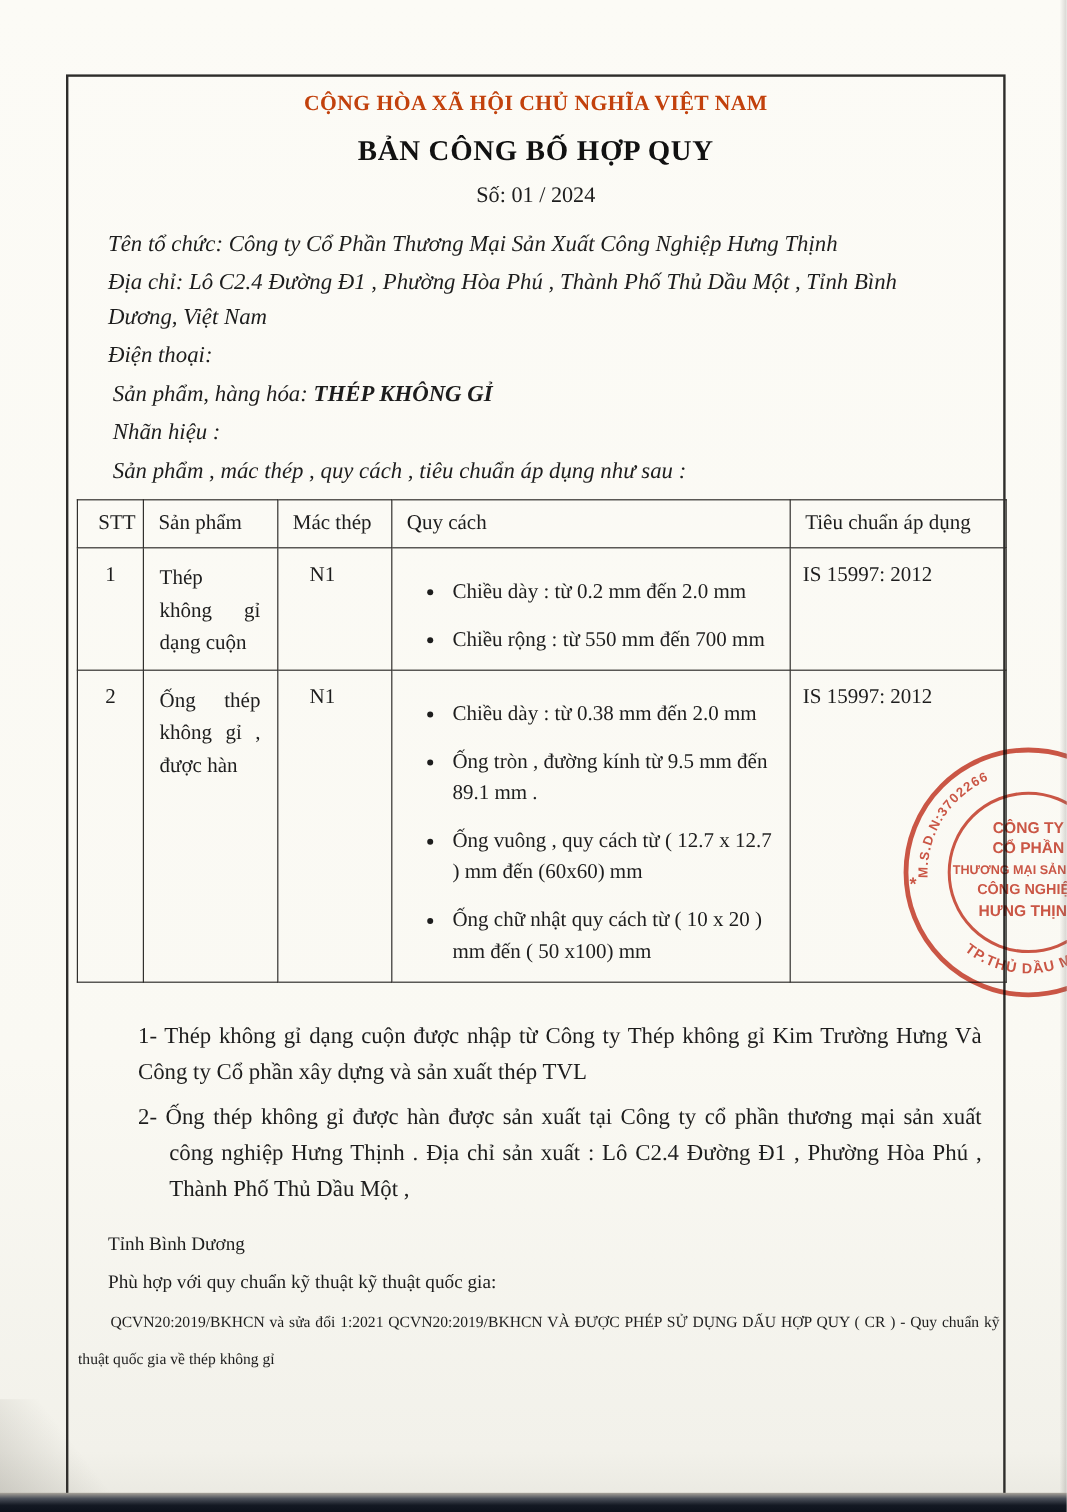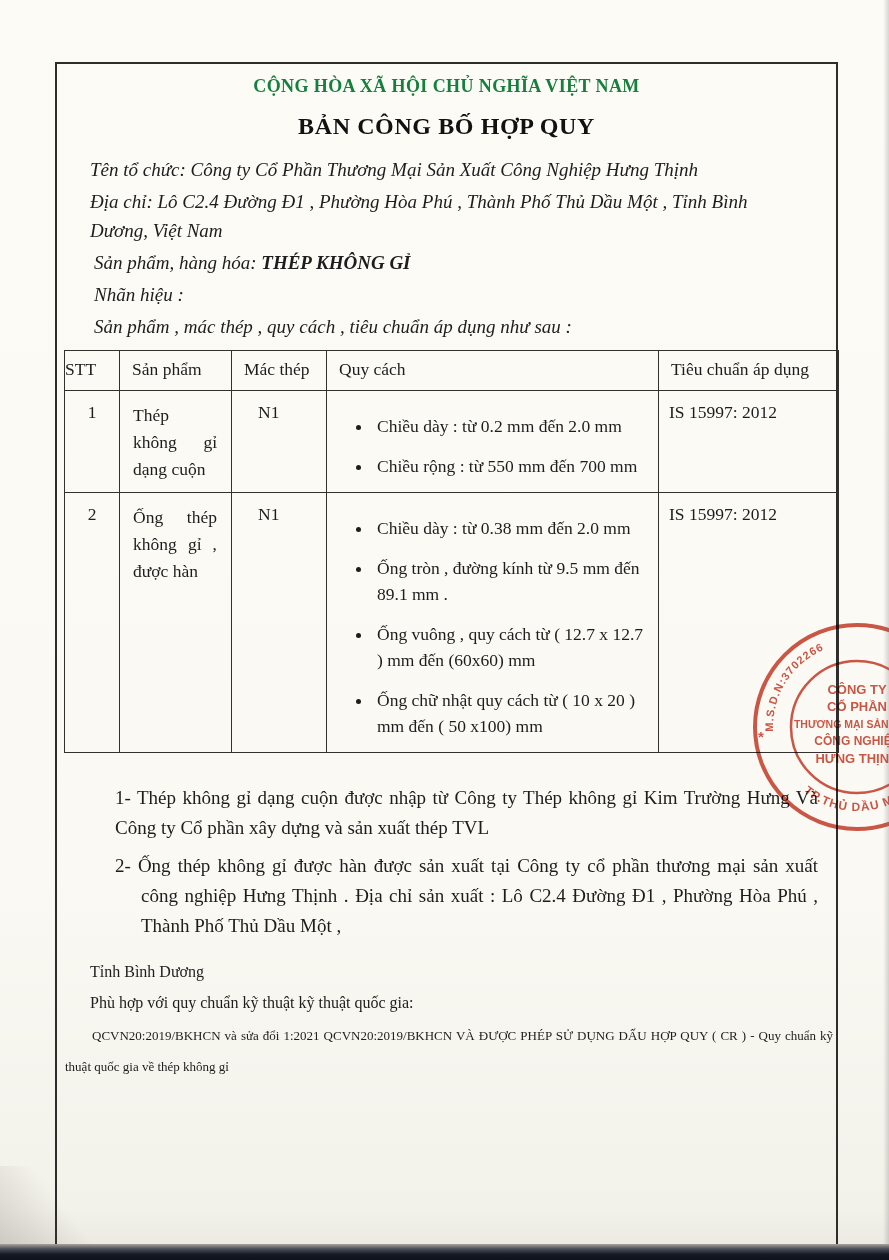--- a/index.html
+++ b/index.html
@@ -13,42 +13,42 @@
     -webkit-font-smoothing:antialiased;
   }
 
   
   .frame {
     position:absolute; left:55px; top:62px; width:783px; height:1215px;
     border:2px solid #2e2d2b; box-sizing:border-box; z-index:1;
   }
 
   .center { text-align:center; }
-  .national { margin-top:12px; font-size:18px; font-weight:bold; letter-spacing:.4px; color:#15803d; }
+  .national { margin-top:12px; font-size:18px; font-weight:bold; letter-spacing:.4px; color:#c2410c; }
   .motto { margin-top:7px; font-size:17px; font-weight:bold; }
   .motto span { display:inline-block; border-bottom:2.2px solid #1f1f1f; padding:0 12px 3px 12px; }
   .doc-title { margin-top:16px; font-size:24px; font-weight:bold; letter-spacing:.6px; color:#111; }
   .doc-number { margin-top:13px; font-size:18.5px; }
 
   .para { margin:3px 31px 0 33px; font-size:19px; line-height:29px;font-style:italic; }
   .para.first { margin-top:15px; }
   .para.indent { margin-left:37px; }
   .para .bold { font-weight:bold; }
   .para.address { max-width:724px; }
 
   
   table.spec-table {
     margin:9px 0 0 7px; width:774px;
     border-collapse:collapse; table-layout:fixed;
     font-size:17.5px;
   }
   .spec-table th, .spec-table td { border:1.6px solid #32312e; vertical-align:top; }
   .spec-table thead tr { height:40px; }
   .spec-table th { font-weight:normal; text-align:left; padding:8px 6px 4px 12px; font-size:17.5px; }
-  .spec-table th.h-stt { text-align:left; padding-left:0; }
+  .spec-table th.h-stt { text-align:right; padding-left:0; }
   .spec-table tr.row-1 { height:98px; }
   .spec-table tr.row-2 { height:238px; }
   td.td-stt { text-align:center; padding-top:11px; }
   td.td-sp { padding:11px 14px 6px 13px; text-align:justify; line-height:27px; }
   td.td-mt { padding:11px 4px 4px 26px; }
   td.td-qc { padding:8px 10px 4px 20px; }
   td.td-tc { padding:11px 4px 4px 10px; }
   td.td-qc ul { margin:2px 0 0 0; padding-left:26px; list-style-type:disc; }
   td.td-qc li { margin-bottom:9px; line-height:26px; padding-left:4px;margin-top:14px; }
 
@@ -83,25 +83,27 @@
 </head>
 <body>
 
 <div class="frame">
 
   <div class="center national">CỘNG HÒA XÃ HỘI CHỦ NGHĨA VIỆT NAM</div>
 
 
   <div class="center doc-title">BẢN CÔNG BỐ HỢP QUY</div>
 
+  <div class="center doc-number">Số: 01 / 2024</div>
 
   <div class="para first">Tên tổ chức: Công ty Cổ Phần Thương Mại Sản Xuất Công Nghiệp Hưng Thịnh</div>
 
   <div class="para address">Địa chỉ: Lô C2.4 Đường Đ1 , Phường Hòa Phú , Thành Phố Thủ Dầu Một , Tỉnh Bình Dương, Việt Nam</div>
 
+  <div class="para">Điện thoại:</div>
 
   <div class="para indent">
     <span>Sản phẩm, hàng hóa: </span><span class="bold">THÉP KHÔNG GỈ</span>
   </div>
 
   <div class="para indent">Nhãn hiệu :</div>
 
   <div class="para indent">Sản phẩm , mác thép , quy cách , tiêu chuẩn áp dụng như sau :</div>
 
   <table class="spec-table">

